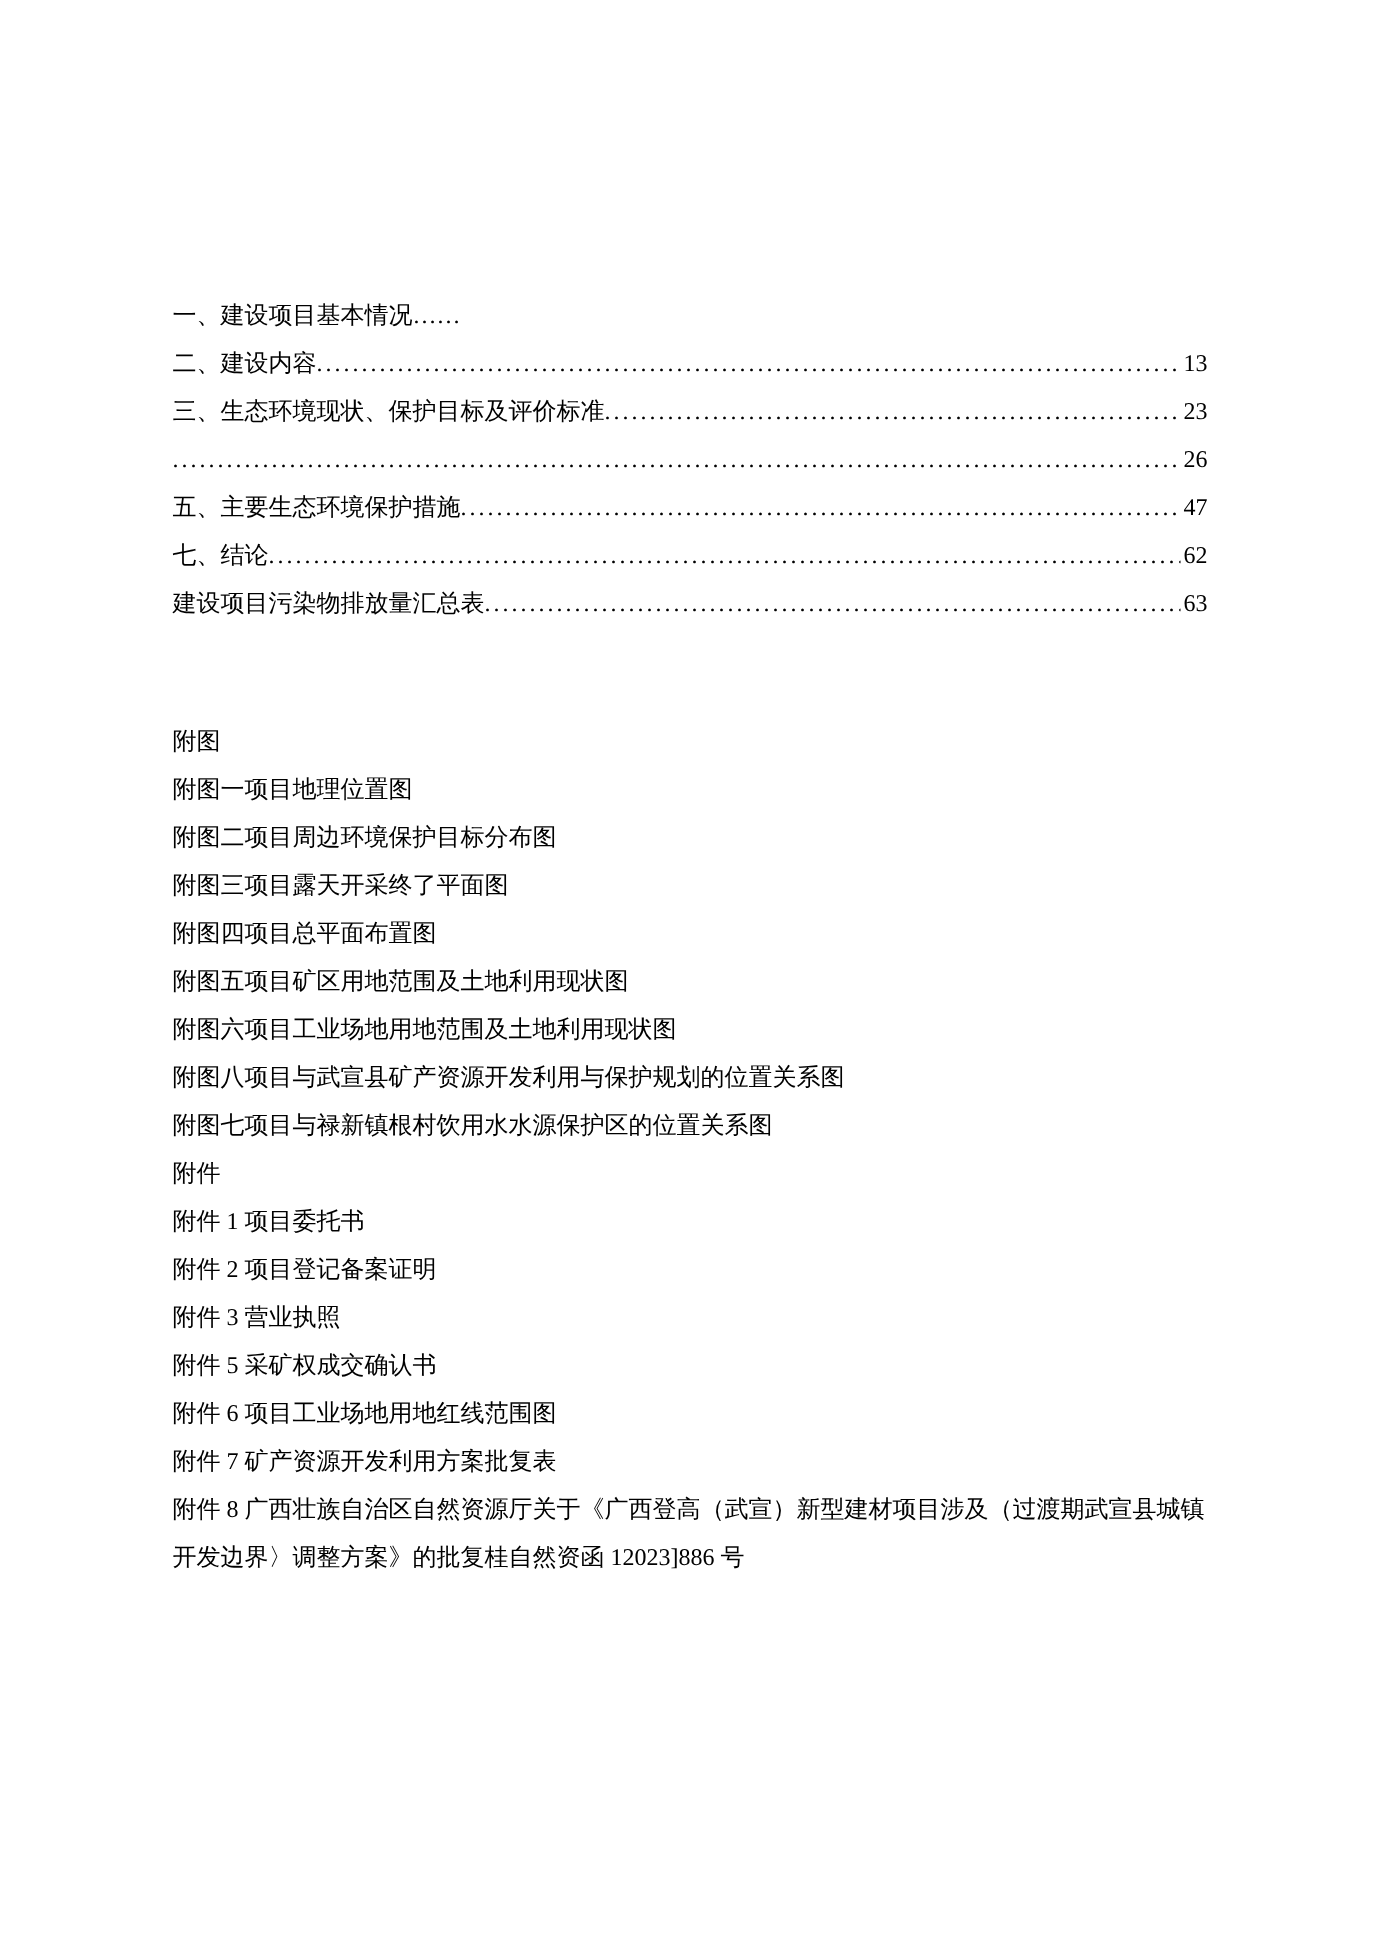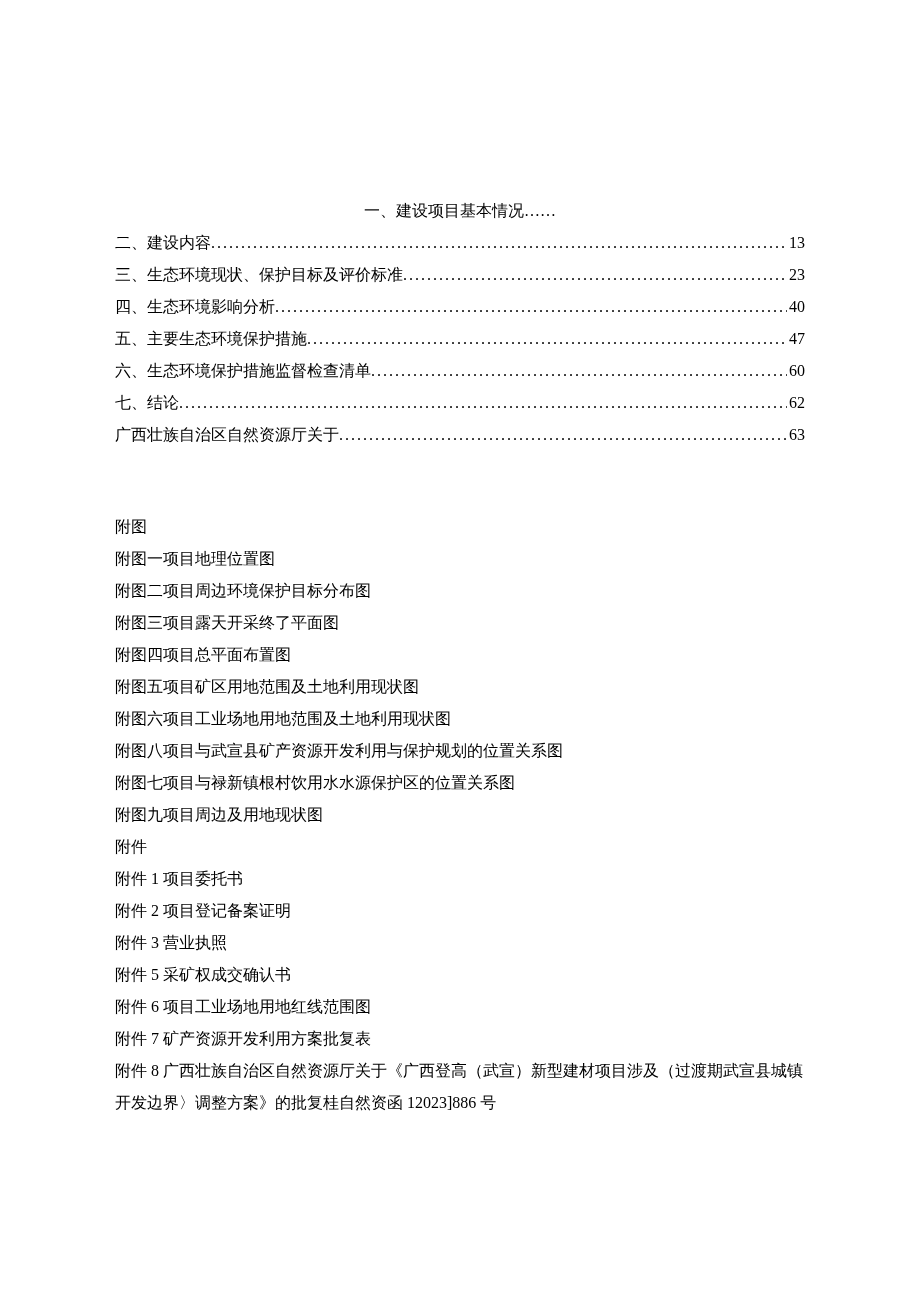--- a/index.html
+++ b/index.html
@@ -41,21 +41,20 @@
       display: block;
       overflow: hidden;
       white-space: nowrap;
     }
     .toc-page {
       flex-shrink: 0;
       padding-left: 2px;
     }
     .toc-item-nopage {
       white-space: nowrap;
-      text-align: center;
     }
     .appendix-section {
       line-height: 2.0;
       margin-top: 48px;
     }
     .appendix-line {
       white-space: normal;
     }
   </style>
 </head>
@@ -69,57 +68,50 @@
     <span class="toc-label">二、建设内容</span>
     <span class="toc-dots"></span>
     <span class="toc-page">13</span>
   </div>
   <div class="toc-item">
     <span class="toc-label">三、生态环境现状、保护目标及评价标准</span>
     <span class="toc-dots"></span>
     <span class="toc-page">23</span>
   </div>
   <div class="toc-item">
-    <span class="toc-label">四、生态环境影响分析</span>
     <span class="toc-dots"></span>
-    <span class="toc-page">40</span>
+    <span class="toc-page">26</span>
   </div>
   <div class="toc-item">
     <span class="toc-label">五、主要生态环境保护措施</span>
     <span class="toc-dots"></span>
     <span class="toc-page">47</span>
   </div>
   <div class="toc-item">
-    <span class="toc-label">六、生态环境保护措施监督检查清单</span>
-    <span class="toc-dots"></span>
-    <span class="toc-page">60</span>
-  </div>
-  <div class="toc-item">
     <span class="toc-label">七、结论</span>
     <span class="toc-dots"></span>
     <span class="toc-page">62</span>
   </div>
   <div class="toc-item">
-    <span class="toc-label">广西壮族自治区自然资源厅关于</span>
+    <span class="toc-label">建设项目污染物排放量汇总表</span>
     <span class="toc-dots"></span>
     <span class="toc-page">63</span>
   </div>
 </div>
 
 <div class="appendix-section">
   <div class="appendix-line">附图</div>
   <div class="appendix-line">附图一项目地理位置图</div>
   <div class="appendix-line">附图二项目周边环境保护目标分布图</div>
   <div class="appendix-line">附图三项目露天开采终了平面图</div>
   <div class="appendix-line">附图四项目总平面布置图</div>
   <div class="appendix-line">附图五项目矿区用地范围及土地利用现状图</div>
   <div class="appendix-line">附图六项目工业场地用地范围及土地利用现状图</div>
   <div class="appendix-line">附图八项目与武宣县矿产资源开发利用与保护规划的位置关系图</div>
   <div class="appendix-line">附图七项目与禄新镇根村饮用水水源保护区的位置关系图</div>
-  <div class="appendix-line">附图九项目周边及用地现状图</div>
   <div class="appendix-line">附件</div>
   <div class="appendix-line">附件 1 项目委托书</div>
   <div class="appendix-line">附件 2 项目登记备案证明</div>
   <div class="appendix-line">附件 3 营业执照</div>
   <div class="appendix-line">附件 5 采矿权成交确认书</div>
   <div class="appendix-line">附件 6 项目工业场地用地红线范围图</div>
   <div class="appendix-line">附件 7 矿产资源开发利用方案批复表</div>
   <div class="appendix-line">附件 8 广西壮族自治区自然资源厅关于《广西登高（武宣）新型建材项目涉及（过渡期武宣县城镇开发边界〉调整方案》的批复桂自然资函 12023]886 号</div>
 </div>
 

